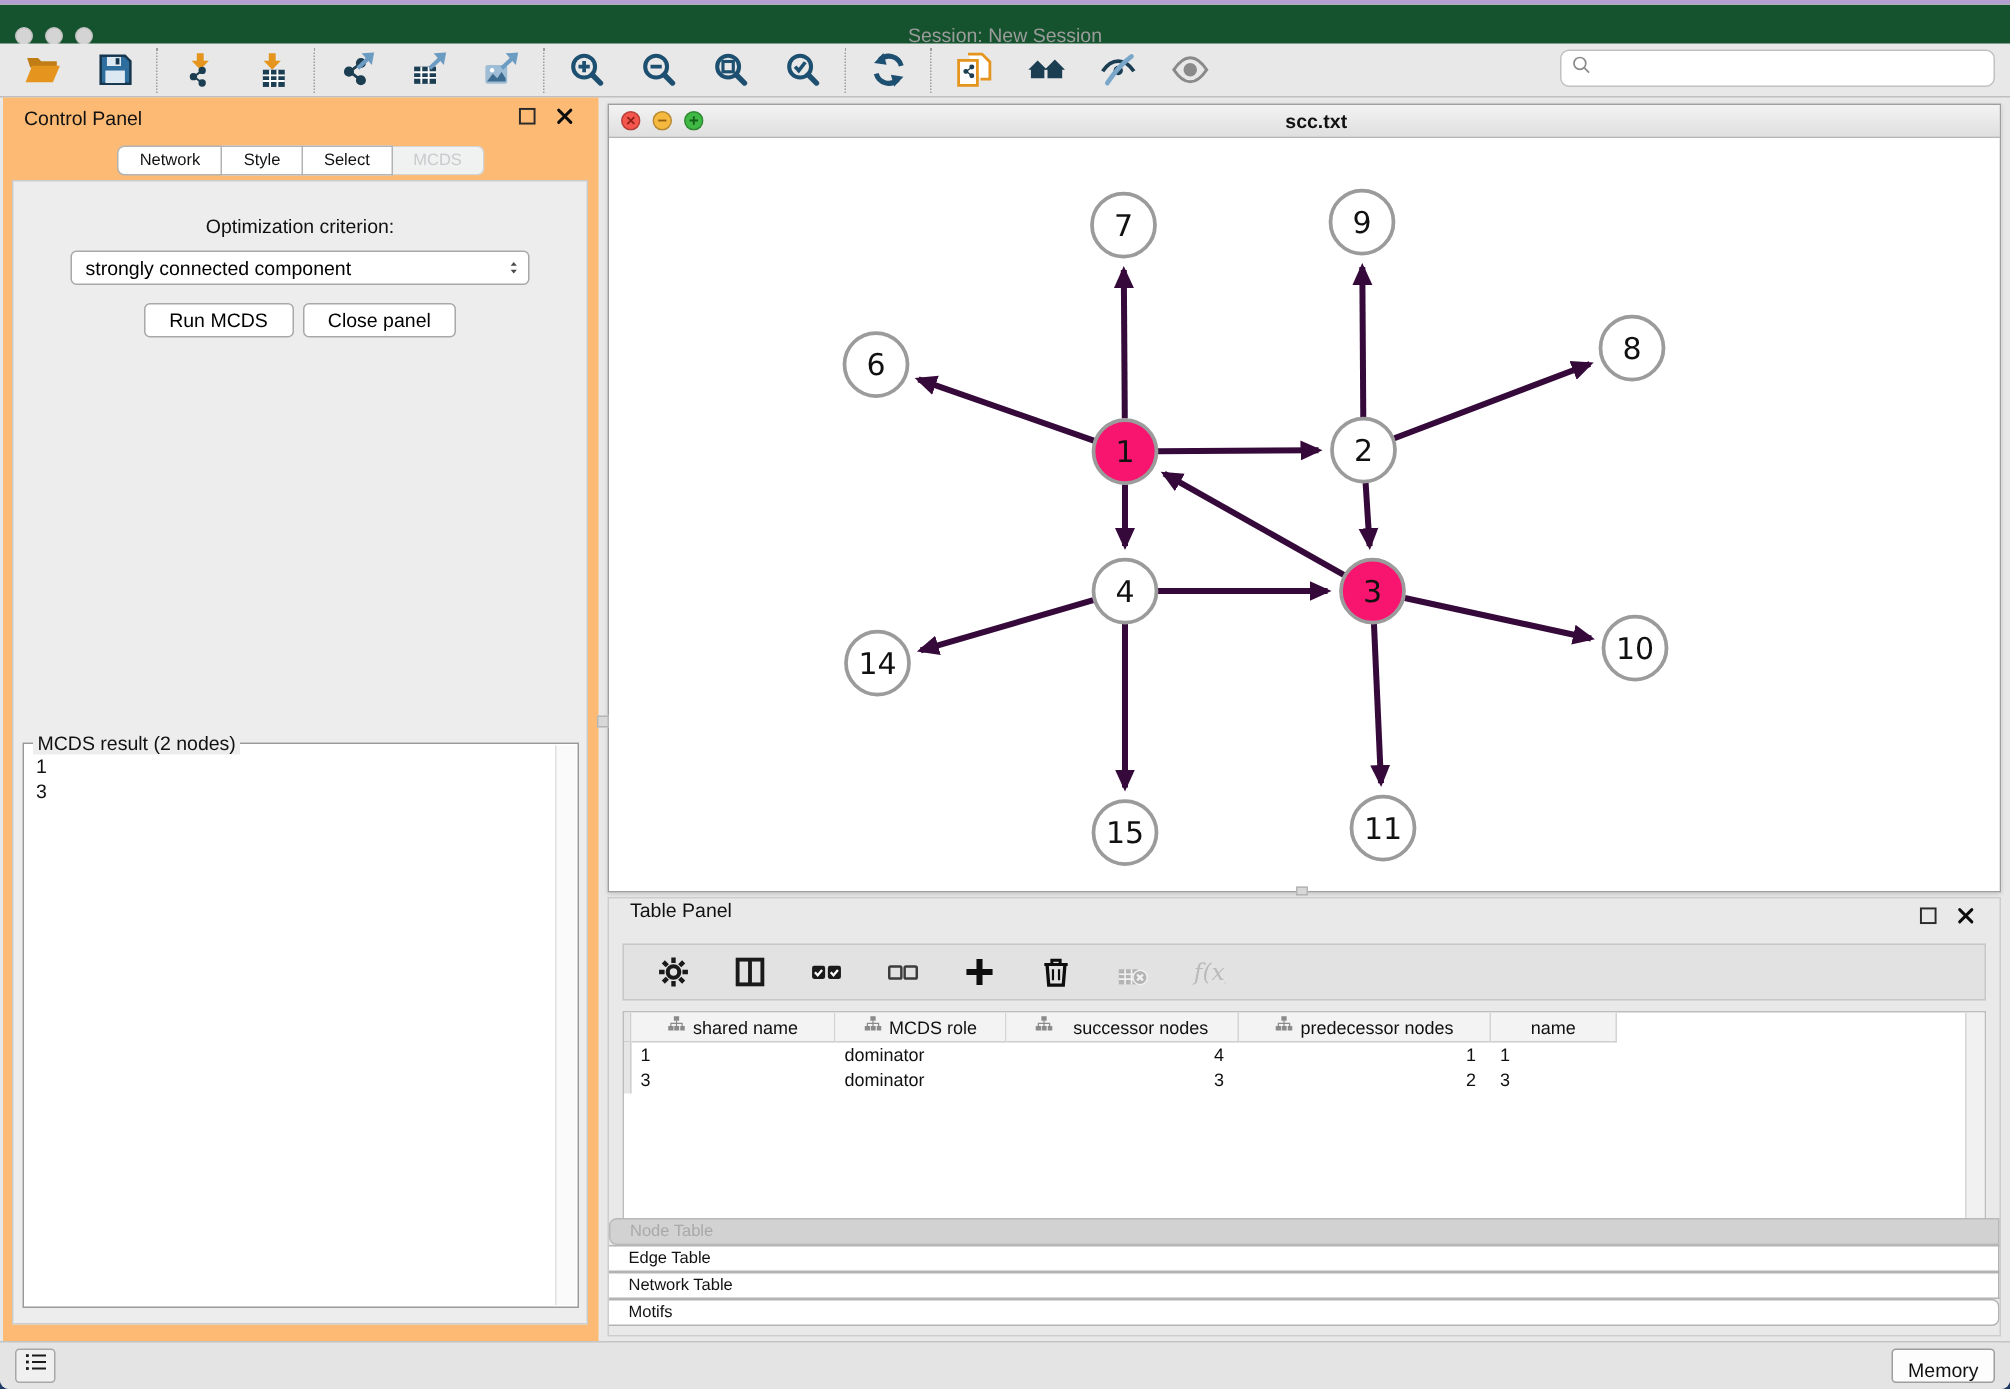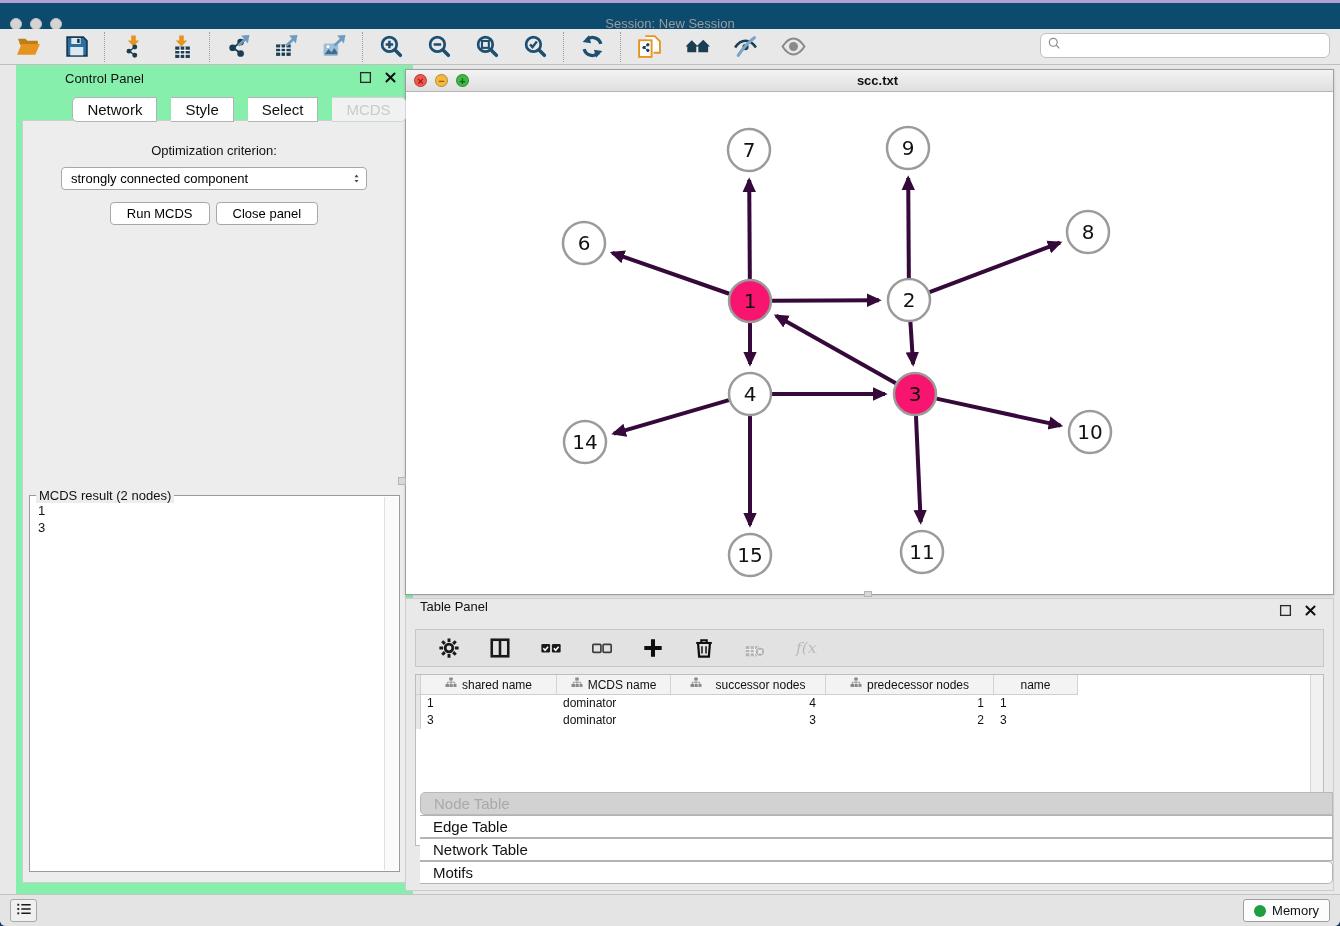--- a/index.html
+++ b/index.html
@@ -1,48 +1,48 @@
 <!DOCTYPE html>
 <html><head>
 <meta charset="utf-8">
 <style>
   * { margin:0; padding:0; box-sizing:border-box; }
   html { background:#1b3a66; }
   body { font-family:"Liberation Sans", sans-serif; width:1340px; height:926px; position:relative;
          background:#e8e8e8; overflow:hidden; border-top:3px solid #b49fd2; border-radius:0 0 6px 6px; }
 
   
-  .titlebar { position:absolute; left:0; top:0; width:100%; height:42px; background:#0c4a6e;
+  .titlebar { position:absolute; left:0; top:0; width:100%; height:42px; background:#14532d;
               border-bottom:1px solid #d2d2d2; display:flex; align-items:center; }
   .lights { display:flex; gap:8px; margin-left:10px; }
   .light { width:12px; height:12px; border-radius:50%; background:#d4d4d4; border:1px solid #c2c2c2; }
   .main-title { position:absolute; left:0; right:0; text-align:center; color:#9c9c9c; font-size:13px; }
 
   
   .toolbar { position:absolute; left:0; top:26px; width:100%; height:36px; background:#e8e8e8;
              border-bottom:1px solid #bfbfbf; display:flex; align-items:center; }
   .tb-group { display:flex; align-items:center; gap:20px; padding:0 14px; }
   .tb-sep { width:1px; height:30px; border-left:1px dotted #9d9d9d; }
   .tb-btn { width:28px; height:28px; display:flex; align-items:center; justify-content:center; cursor:default; }
   .tb-btn svg { width:25px; height:25px; }
   .search-wrap { position:absolute; right:10px; top:4px; width:290px; height:25px; background:#fff;
                  border:1px solid #c0c0c0; border-radius:6px; display:flex; align-items:center; padding:0 6px; }
   .search-wrap svg { width:15px; height:15px; margin-right:4px; }
   .search-wrap input { border:none; outline:none; flex:1; font-size:13px; font-family:"Liberation Sans",sans-serif; background:transparent; }
 
   
-  .control-panel { position:absolute; left:16px; top:62px; width:397px; height:832px; background:#86efac;padding-left:35px; }
+  .control-panel { position:absolute; left:2px; top:62px; width:397px; height:832px; background:#fdba74; }
   .cp-header { height:26px; display:flex; align-items:center; padding:0 14px; }
   .cp-title { font-size:13px; color:#111; }
   .panel-ctrl { margin-left:auto; display:flex; gap:10px; align-items:center; }
   .panel-ctrl span { width:15px; height:15px; display:flex; }
   .panel-ctrl svg { width:13px; height:13px; }
   .cp-tabs { display:flex; justify-content:center; margin-top:6px; position:relative; z-index:2; }
   .seg { border:1px solid #b3b3b3; border-left:none; background:#fff; color:#111;
-         padding:3px 14px; font-size:15px;margin-left:14px; }
+         padding:3px 14px; font-size:11px; }
   .seg:first-child { border-left:1px solid #b3b3b3; border-radius:5px 0 0 5px; }
   .seg:last-child  { border-radius:0 5px 5px 0; }
   .seg.cp-active { background:#f0f1f1; color:#c8cbce; border-color:#d4d4d4; }
   .cp-body { position:absolute; left:6px; right:7px; top:56px; bottom:14px;
              background:#ededed; border:1px solid #cdcdcd; margin-top:-1px; }
   .opt-label { text-align:center; font-size:13px; margin-top:22px; color:#111; }
   .cp-select { margin:9px 38px 0; height:23px; background:#fff; border:1px solid #a8a8a8; border-radius:4px;
                display:flex; align-items:center; padding-left:9px; font-size:13px;gap:28px; }
   .cp-select .chev { margin-left:auto; width:20px; display:flex; justify-content:center; }
   .cp-select .chev svg { width:11px; height:15px; }
@@ -98,21 +98,21 @@
   .tp-tabs .tab-active { background:#d2d2d2; color:#a9a9a9; border-color:#b9b9b9; }
 
   
   .statusbar { position:absolute; left:0; bottom:0; width:100%; height:32px; background:#e4e4e4;
                border-top:1px solid #c4c4c4; display:flex; align-items:center; padding:0 10px; }
   .sb-left-btn { width:27px; height:23px; background:#f0f0f0; border:1px solid #a8a8a8; border-radius:3px;
                  display:flex; align-items:center; justify-content:center; }
   .sb-left-btn svg { width:16px; height:16px; }
   .memory-btn { margin-left:auto; height:23px; background:#fdfdfd; border:1px solid #9e9e9e; border-radius:3px;
                 display:flex; align-items:center; gap:6px; padding:0 10px; font-size:13px; color:#111;
-                font-family:"Liberation Sans",sans-serif; }
+                font-family:"Liberation Sans",sans-serif;flex-direction:column; }
   .mem-dot { width:12px; height:12px; border-radius:50%; background:#1e9e3e; }
 </style>
 </head>
 <body>
 
 <div class="titlebar">
   <div class="lights">
     <span class="light"></span>
     <span class="light"></span>
     <span class="light"></span>
@@ -517,21 +517,21 @@
           <div class="t-hcell" style="width: 114px;">
             <span><svg viewBox="0 0 24 24" aria-hidden="true">
                 <g fill="#8a8a8a">
                   <rect x="8.5" y="1" width="7" height="6"></rect>
                   <rect x="1" y="14" width="7" height="6"></rect>
                   <rect x="9" y="14" width="6.5" height="6"></rect>
                   <rect x="17" y="14" width="6" height="6"></rect>
                 </g>
                 <path d="M12 7v3.5M4.5 14v-3.5h15V14M12 10.5V14" stroke="#8a8a8a" stroke-width="1.6" fill="none"></path>
               </svg></span>
-            <span>MCDS name</span>
+            <span>MCDS role</span>
           </div>
           <div class="t-hcell" style="width: 155px; gap: 13px;">
             <span><svg viewBox="0 0 24 24" aria-hidden="true">
                 <g fill="#8a8a8a">
                   <rect x="8.5" y="1" width="7" height="6"></rect>
                   <rect x="1" y="14" width="7" height="6"></rect>
                   <rect x="9" y="14" width="6.5" height="6"></rect>
                   <rect x="17" y="14" width="6" height="6"></rect>
                 </g>
                 <path d="M12 7v3.5M4.5 14v-3.5h15V14M12 10.5V14" stroke="#8a8a8a" stroke-width="1.6" fill="none"></path>

